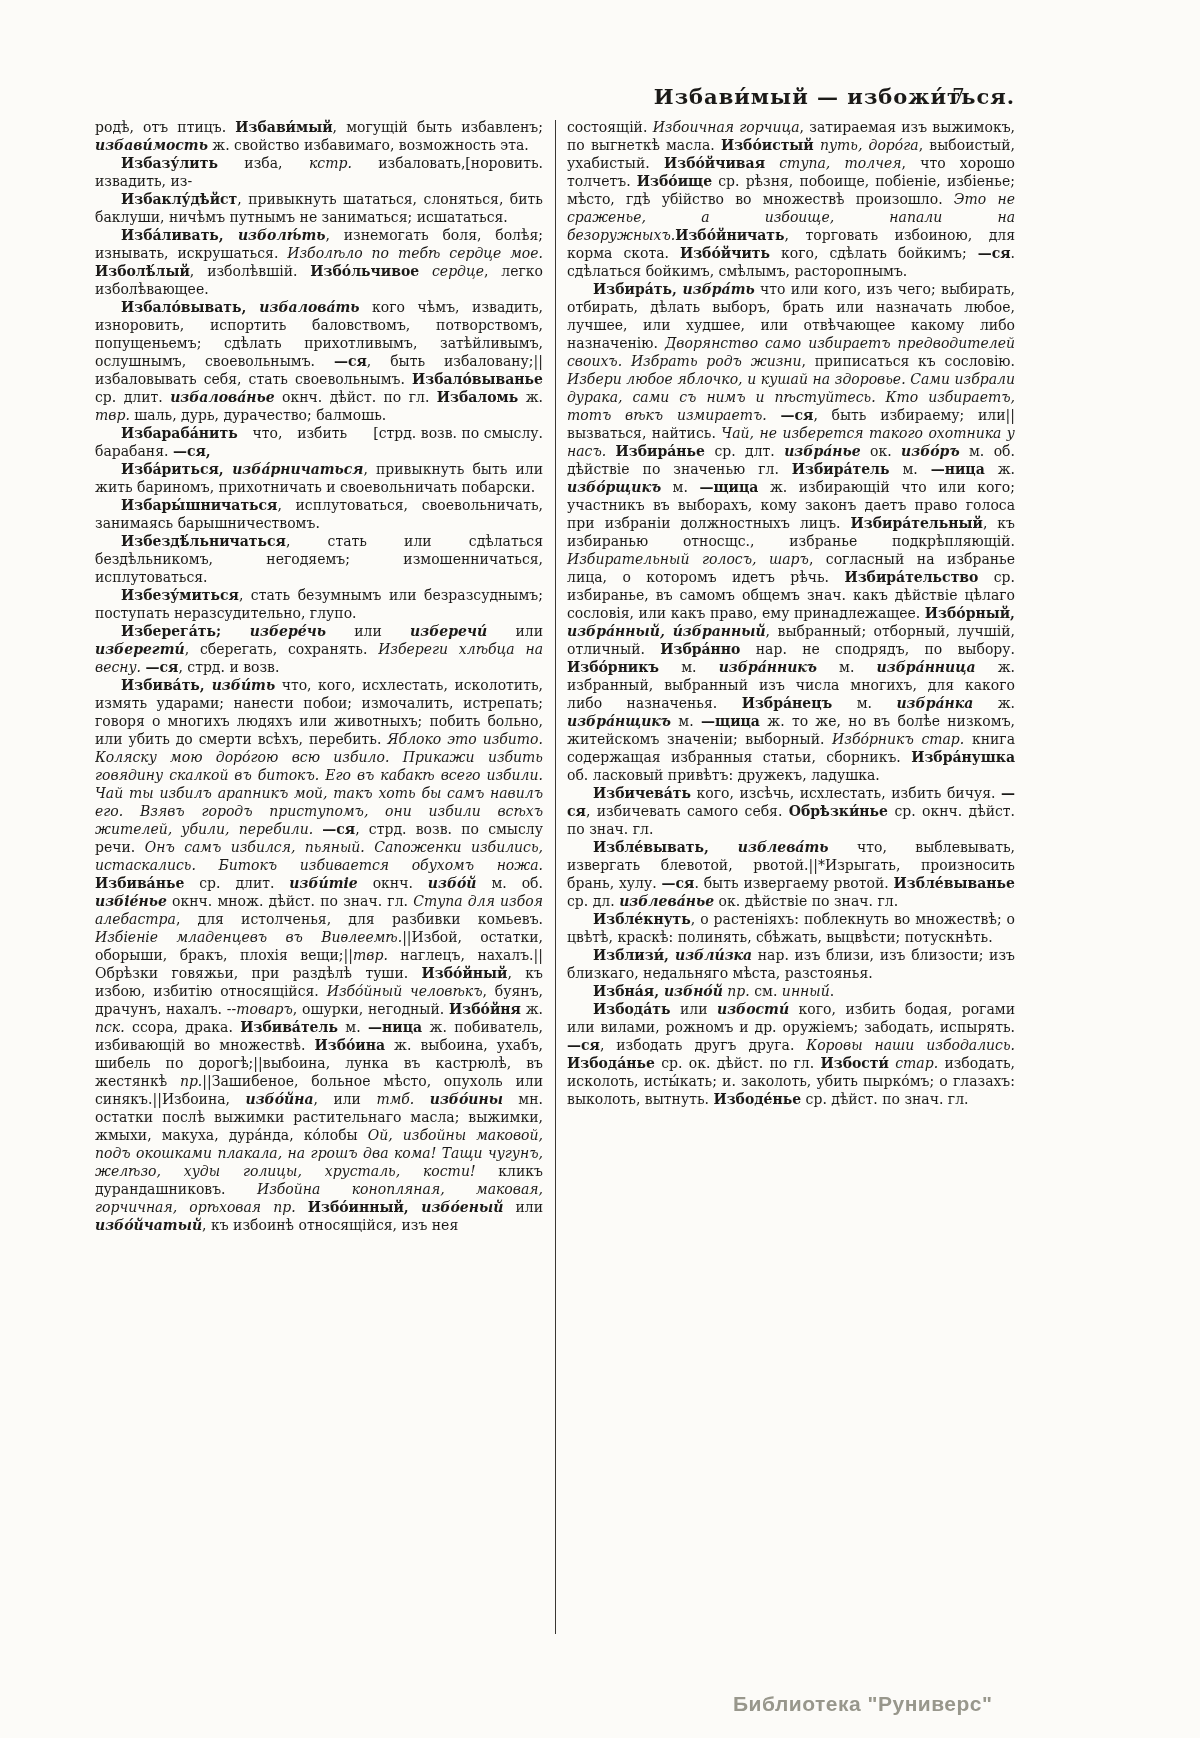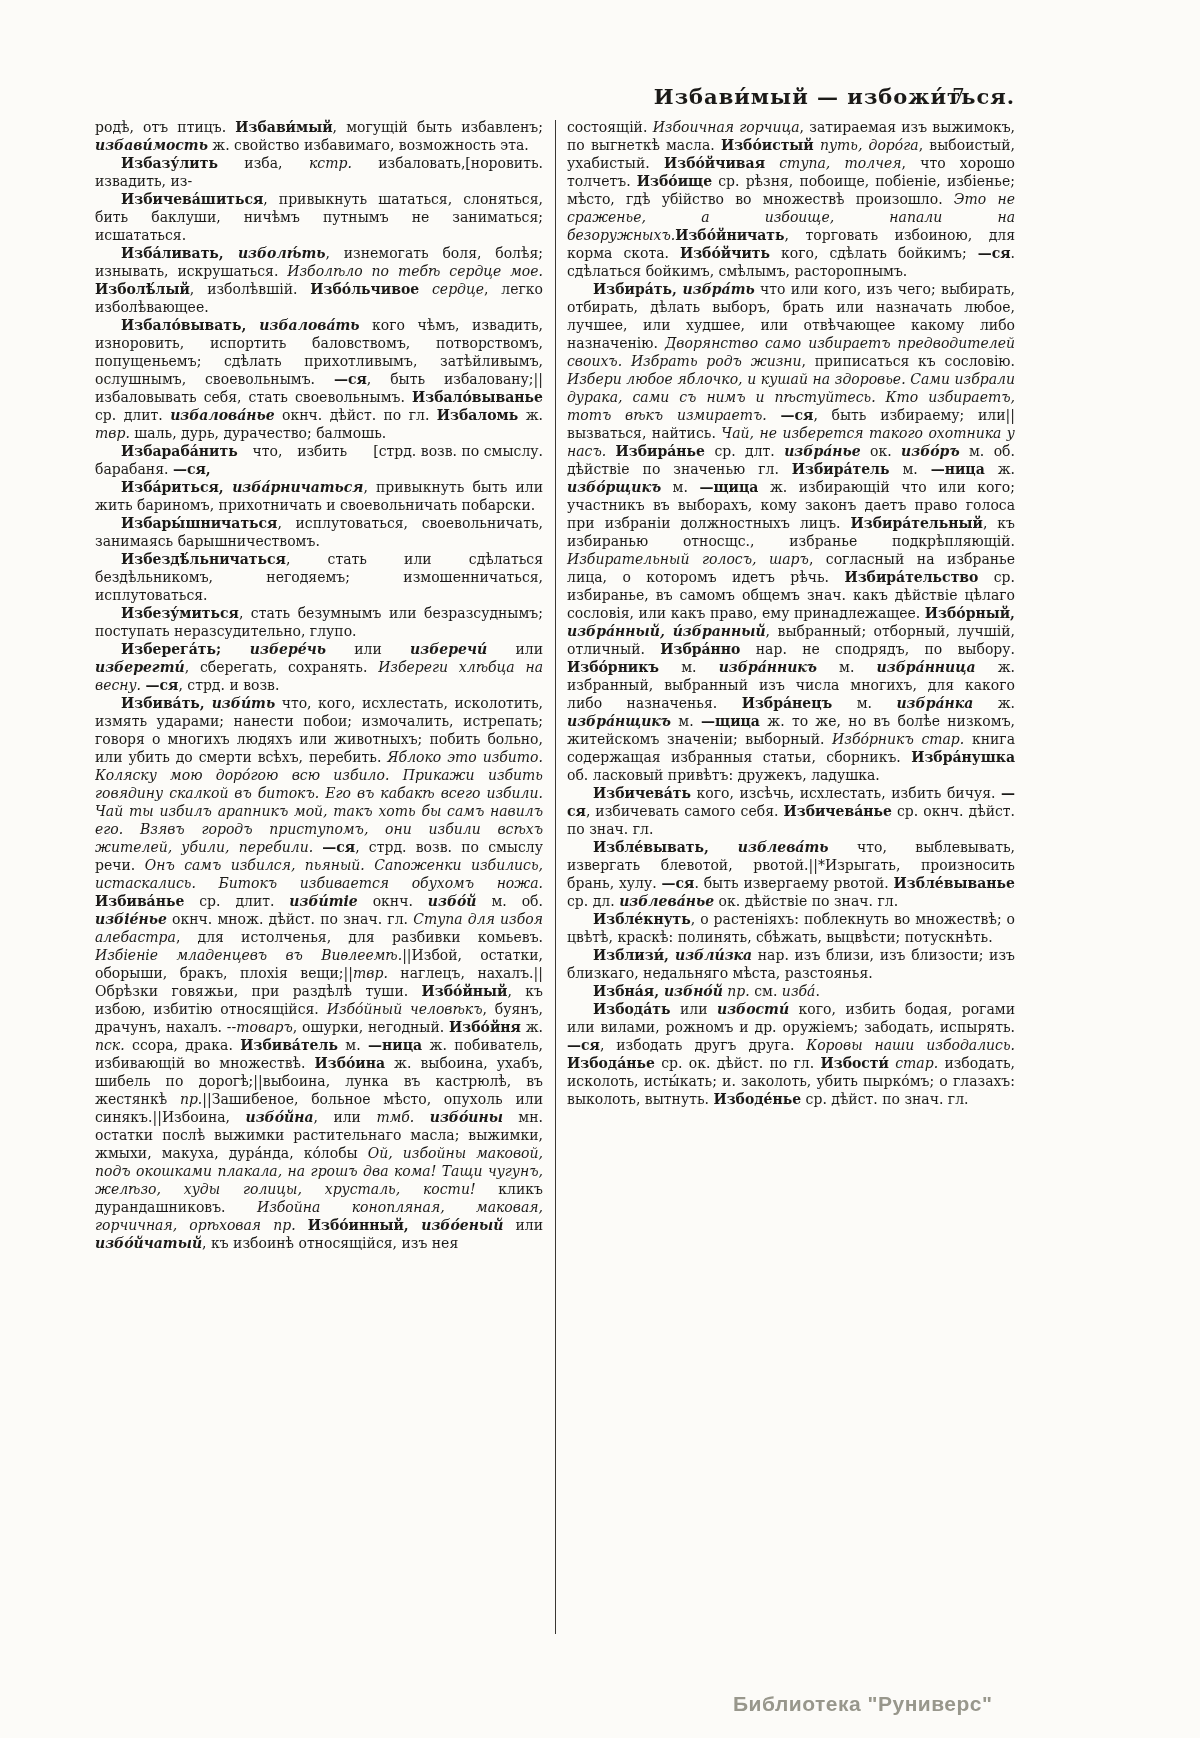--- a/index.html
+++ b/index.html
@@ -44,37 +44,37 @@
 
 <div class="sheet">
   <div class="running-head">
     <span>Избави́мый — избожи́ться.</span>
   </div>
   <div class="pagenum">7</div>
   <div class="textblock">
     <div class="col" id="col-left">
         <p class="entry noindent"><span class="seg-r">родѣ, отъ птицъ. </span><span class="seg-b">Избави́мый</span><span class="seg-r">, могущій быть избавленъ; </span><span class="seg-bi">избави́мость</span><span class="seg-r"> ж. свойство избавимаго, возможность эта. </span><span class="seg-fr">[норовить.</span></p>
         <p class="entry"><span class="seg-b">Избазу́лить</span><span class="seg-r"> изба, </span><span class="seg-i">кстр.</span><span class="seg-r"> избаловать, извадить, из-</span></p>
-        <p class="entry"><span class="seg-b">Избичева́шиться</span><span class="seg-r">, привыкнуть шататься, слоняться, бить баклуши, ничѣмъ путнымъ не заниматься; исшататься.</span></p>
+        <p class="entry"><span class="seg-b">Избаклу́дѣйст</span><span class="seg-r">, привыкнуть шататься, слоняться, бить баклуши, ничѣмъ путнымъ не заниматься; исшататься.</span></p>
         <p class="entry"><span class="seg-b">Изба́ливать, </span><span class="seg-bi">изболѣ́ть</span><span class="seg-r">, изнемогать боля, болѣя; изнывать, искрушаться. </span><span class="seg-i">Изболѣло по тебѣ сердце мое.</span><span class="seg-r"> </span><span class="seg-b">Изболѣ́лый</span><span class="seg-r">, изболѣвшій. </span><span class="seg-b">Избо́льчивое</span><span class="seg-r"> </span><span class="seg-i">сердце</span><span class="seg-r">, легко изболѣвающее.</span></p>
         <p class="entry"><span class="seg-b">Избало́вывать, </span><span class="seg-bi">избалова́ть</span><span class="seg-r"> кого чѣмъ, извадить, изноровить, испортить баловствомъ, потворствомъ, попущеньемъ; сдѣлать прихотливымъ, затѣйливымъ, ослушнымъ, своевольнымъ. </span><span class="seg-b">—ся</span><span class="seg-r">, быть избаловану;||избаловывать себя, стать своевольнымъ. </span><span class="seg-b">Избало́выванье</span><span class="seg-r"> ср. длит. </span><span class="seg-bi">избалова́нье</span><span class="seg-r"> окнч. дѣйст. по гл. </span><span class="seg-b">Избаломь</span><span class="seg-r"> ж. </span><span class="seg-i">твр.</span><span class="seg-r"> шаль, дурь, дурачество; балмошь. </span><span class="seg-fr">[стрд. возв. по смыслу.</span></p>
         <p class="entry"><span class="seg-b">Избараба́нить</span><span class="seg-r"> что, избить барабаня. </span><span class="seg-b">—ся,</span></p>
         <p class="entry"><span class="seg-b">Изба́риться, </span><span class="seg-bi">изба́рничаться</span><span class="seg-r">, привыкнуть быть или жить бариномъ, прихотничать и своевольничать побарски.</span></p>
         <p class="entry"><span class="seg-b">Избары́шничаться</span><span class="seg-r">, исплутоваться, своевольничать, занимаясь барышничествомъ.</span></p>
         <p class="entry"><span class="seg-b">Избездѣ́льничаться</span><span class="seg-r">, стать или сдѣлаться бездѣльникомъ, негодяемъ; измошенничаться, исплутоваться.</span></p>
         <p class="entry"><span class="seg-b">Избезу́миться</span><span class="seg-r">, стать безумнымъ или безразсуднымъ; поступать неразсудительно, глупо.</span></p>
         <p class="entry"><span class="seg-b">Изберега́ть; </span><span class="seg-bi">избере́чь</span><span class="seg-r"> или </span><span class="seg-bi">изберечи́</span><span class="seg-r"> или </span><span class="seg-bi">изберегти́</span><span class="seg-r">, сберегать, сохранять. </span><span class="seg-i">Избереги хлѣбца на весну.</span><span class="seg-r"> </span><span class="seg-b">—ся</span><span class="seg-r">, стрд. и возв.</span></p>
         <p class="entry"><span class="seg-b">Избива́ть, </span><span class="seg-bi">изби́ть</span><span class="seg-r"> что, кого, исхлестать, исколотить, измять ударами; нанести побои; измочалить, истрепать; говоря о многихъ людяхъ или животныхъ; побить больно, или убить до смерти всѣхъ, перебить. </span><span class="seg-i">Яблоко это избито. Коляску мою доро́гою всю избило. Прикажи избить говядину скалкой въ битокъ. Его въ кабакѣ всего избили. Чай ты избилъ арапникъ мой, такъ хоть бы самъ навилъ его. Взявъ городъ приступомъ, они избили всѣхъ жителей, убили, перебили.</span><span class="seg-r"> </span><span class="seg-b">—ся</span><span class="seg-r">, стрд. возв. по смыслу речи. </span><span class="seg-i">Онъ самъ избился, пьяный. Сапоженки избились, истаскались. Битокъ избивается обухомъ ножа.</span><span class="seg-r"> </span><span class="seg-b">Избива́нье</span><span class="seg-r"> ср. длит. </span><span class="seg-bi">изби́тіе</span><span class="seg-r"> окнч. </span><span class="seg-bi">избо́й</span><span class="seg-r"> м. об. </span><span class="seg-bi">избіе́нье</span><span class="seg-r"> окнч. множ. дѣйст. по знач. гл. </span><span class="seg-i">Ступа для избоя алебастра</span><span class="seg-r">, для истолченья, для разбивки комьевъ. </span><span class="seg-i">Избіеніе младенцевъ въ Виѳлеемѣ.</span><span class="seg-r">||Избой, остатки, оборыши, бракъ, плохія вещи;||</span><span class="seg-i">твр.</span><span class="seg-r"> наглецъ, нахалъ.||Обрѣзки говяжьи, при раздѣлѣ туши. </span><span class="seg-b">Избо́йный</span><span class="seg-r">, къ избою, избитію относящійся. </span><span class="seg-i">Избо́йный человѣкъ</span><span class="seg-r">, буянъ, драчунъ, нахалъ. --</span><span class="seg-i">товаръ</span><span class="seg-r">, ошурки, негодный. </span><span class="seg-b">Избо́йня</span><span class="seg-r"> ж. </span><span class="seg-i">пск.</span><span class="seg-r"> ссора, драка. </span><span class="seg-b">Избива́тель</span><span class="seg-r"> м. </span><span class="seg-b">—ница</span><span class="seg-r"> ж. побиватель, избивающій во множествѣ. </span><span class="seg-b">Избо́ина</span><span class="seg-r"> ж. выбоина, ухабъ, шибель по дорогѣ;||выбоина, лунка въ кастрюлѣ, въ жестянкѣ </span><span class="seg-i">пр.</span><span class="seg-r">||Зашибеное, больное мѣсто, опухоль или синякъ.||Избоина, </span><span class="seg-bi">избо́йна</span><span class="seg-r">, или </span><span class="seg-i">тмб.</span><span class="seg-r"> </span><span class="seg-bi">избо́ины</span><span class="seg-r"> мн. остатки послѣ выжимки растительнаго масла; выжимки, жмыхи, макуха, дура́нда, ко́лобы </span><span class="seg-i">Ой, избойны маковой, подъ окошками плакала, на грошъ два кома! Тащи чугунъ, желѣзо, худы голицы, хрусталь, кости!</span><span class="seg-r"> кликъ дурандашниковъ. </span><span class="seg-i">Избойна конопляная, маковая, горчичная, орѣховая</span><span class="seg-r"> </span><span class="seg-i">пр.</span><span class="seg-r"> </span><span class="seg-b">Избо́инный, </span><span class="seg-bi">избо́еный</span><span class="seg-r"> или </span><span class="seg-bi">избо́йчатый</span><span class="seg-r">, къ избоинѣ относящійся, изъ нея</span></p>
       </div>
     <div class="colrule"></div>
     <div class="col" id="col-right">
         <p class="entry noindent"><span class="seg-r">состоящій. </span><span class="seg-i">Избоичная горчица</span><span class="seg-r">, затираемая изъ выжимокъ, по выгнеткѣ масла. </span><span class="seg-b">Избо́истый</span><span class="seg-r"> </span><span class="seg-i">путь, доро́га</span><span class="seg-r">, выбоистый, ухабистый. </span><span class="seg-b">Избо́йчивая</span><span class="seg-r"> </span><span class="seg-i">ступа, толчея</span><span class="seg-r">, что хорошо толчетъ. </span><span class="seg-b">Избо́ище</span><span class="seg-r"> ср. рѣзня, побоище, побіеніе, избіенье; мѣсто, гдѣ убійство во множествѣ произошло. </span><span class="seg-i">Это не сраженье, а избоище, напали на безоружныхъ.</span><span class="seg-b">Избо́йничать</span><span class="seg-r">, торговать избоиною, для корма скота. </span><span class="seg-b">Избо́йчить</span><span class="seg-r"> кого, сдѣлать бойкимъ; </span><span class="seg-b">—ся</span><span class="seg-r">. сдѣлаться бойкимъ, смѣлымъ, расторопнымъ.</span></p>
         <p class="entry"><span class="seg-b">Избира́ть, </span><span class="seg-bi">избра́ть</span><span class="seg-r"> что или кого, изъ чего; выбирать, отбирать, дѣлать выборъ, брать или назначать любое, лучшее, или худшее, или отвѣчающее какому либо назначенію. </span><span class="seg-i">Дворянство само избираетъ предводителей своихъ. Избрать родъ жизни</span><span class="seg-r">, приписаться къ сословію. </span><span class="seg-i">Избери любое яблочко, и кушай на здоровье. Сами избрали дурака, сами съ нимъ и пѣстуйтесь. Кто избираетъ, тотъ вѣкъ измираетъ.</span><span class="seg-r"> </span><span class="seg-b">—ся</span><span class="seg-r">, быть избираему; или||вызваться, найтись. </span><span class="seg-i">Чай, не изберется такого охотника у насъ.</span><span class="seg-r"> </span><span class="seg-b">Избира́нье</span><span class="seg-r"> ср. длт. </span><span class="seg-bi">избра́нье</span><span class="seg-r"> ок. </span><span class="seg-bi">избо́ръ</span><span class="seg-r"> м. об. дѣйствіе по значенью гл. </span><span class="seg-b">Избира́тель</span><span class="seg-r"> м. </span><span class="seg-b">—ница</span><span class="seg-r"> ж. </span><span class="seg-bi">избо́рщикъ</span><span class="seg-r"> м. </span><span class="seg-b">—щица</span><span class="seg-r"> ж. избирающій что или кого; участникъ въ выборахъ, кому законъ даетъ право голоса при избраніи должностныхъ лицъ. </span><span class="seg-b">Избира́тельный</span><span class="seg-r">, къ избиранью относщс., избранье подкрѣпляющій. </span><span class="seg-i">Избирательный голосъ, шаръ</span><span class="seg-r">, согласный на избранье лица, о которомъ идетъ рѣчь. </span><span class="seg-b">Избира́тельство</span><span class="seg-r"> ср. избиранье, въ самомъ общемъ знач. какъ дѣйствіе цѣлаго сословія, или какъ право, ему принадлежащее. </span><span class="seg-b">Избо́рный, </span><span class="seg-bi">избра́нный, и́збранный</span><span class="seg-r">, выбранный; отборный, лучшій, отличный. </span><span class="seg-b">Избра́нно</span><span class="seg-r"> нар. не сподрядъ, по выбору. </span><span class="seg-b">Избо́рникъ</span><span class="seg-r"> м. </span><span class="seg-bi">избра́нникъ</span><span class="seg-r"> м. </span><span class="seg-bi">избра́нница</span><span class="seg-r"> ж. избранный, выбранный изъ числа многихъ, для какого либо назначенья. </span><span class="seg-b">Избра́нецъ</span><span class="seg-r"> м. </span><span class="seg-bi">избра́нка</span><span class="seg-r"> ж. </span><span class="seg-bi">избра́нщикъ</span><span class="seg-r"> м. </span><span class="seg-b">—щица</span><span class="seg-r"> ж. то же, но въ болѣе низкомъ, житейскомъ значеніи; выборный. </span><span class="seg-i">Избо́рникъ</span><span class="seg-r"> </span><span class="seg-i">стар.</span><span class="seg-r"> книга содержащая избранныя статьи, сборникъ. </span><span class="seg-b">Избра́нушка</span><span class="seg-r"> об. ласковый привѣтъ: дружекъ, ладушка.</span></p>
-        <p class="entry"><span class="seg-b">Избичева́ть</span><span class="seg-r"> кого, изсѣчь, исхлестать, избить бичуя. </span><span class="seg-b">—ся</span><span class="seg-r">, избичевать самого себя. </span><span class="seg-b">Избичева́нье</span><span class="seg-r"> ср. окнч. дѣйст. по знач. гл.</span></p>
+        <p class="entry"><span class="seg-b">Избичева́ть</span><span class="seg-r"> кого, изсѣчь, исхлестать, избить бичуя. </span><span class="seg-b">—ся</span><span class="seg-r">, избичевать самого себя. </span><span class="seg-b">Обрѣзки́нье</span><span class="seg-r"> ср. окнч. дѣйст. по знач. гл.</span></p>
         <p class="entry"><span class="seg-b">Избле́вывать, </span><span class="seg-bi">изблева́ть</span><span class="seg-r"> что, выблевывать, извергать блевотой, рвотой.||*Изрыгать, произносить брань, хулу. </span><span class="seg-b">—ся</span><span class="seg-r">. быть извергаему рвотой. </span><span class="seg-b">Избле́выванье</span><span class="seg-r"> ср. дл. </span><span class="seg-bi">изблева́нье</span><span class="seg-r"> ок. дѣйствіе по знач. гл.</span></p>
         <p class="entry"><span class="seg-b">Избле́кнуть</span><span class="seg-r">, о растеніяхъ: поблекнуть во множествѣ; о цвѣтѣ, краскѣ: полинять, сбѣжать, выцвѣсти; потускнѣть.</span></p>
         <p class="entry"><span class="seg-b">Изблизи́, </span><span class="seg-bi">избли́зка</span><span class="seg-r"> нар. изъ близи, изъ близости; изъ близкаго, недальняго мѣста, разстоянья.</span></p>
-        <p class="entry"><span class="seg-b">Избна́я, </span><span class="seg-bi">избно́й</span><span class="seg-r"> </span><span class="seg-i">пр.</span><span class="seg-r"> см. </span><span class="seg-i">изба́</span><span class="seg-r">.</span></p>
+        <p class="entry"><span class="seg-b">Избна́я, </span><span class="seg-bi">избно́й</span><span class="seg-r"> </span><span class="seg-i">пр.</span><span class="seg-r"> см. </span><span class="seg-i">инный́</span><span class="seg-r">.</span></p>
         <p class="entry"><span class="seg-b">Избода́ть</span><span class="seg-r"> или </span><span class="seg-bi">избости́</span><span class="seg-r"> кого, избить бодая, рогами или вилами, рожномъ и др. оружіемъ; забодать, испырять. </span><span class="seg-b">—ся</span><span class="seg-r">, избодать другъ друга. </span><span class="seg-i">Коровы наши избодались.</span><span class="seg-r"> </span><span class="seg-b">Избода́нье</span><span class="seg-r"> ср. ок. дѣйст. по гл. </span><span class="seg-b">Избости́</span><span class="seg-r"> </span><span class="seg-i">стар.</span><span class="seg-r"> избодать, исколоть, исты́кать; и. заколоть, убить пырко́мъ; о глазахъ: выколоть, вытнуть. </span><span class="seg-b">Избоде́нье</span><span class="seg-r"> ср. дѣйст. по знач. гл.</span></p>
       </div>
   </div>
   <div class="watermark">Библиотека "Руниверс"</div>
 </div>
 
 </body></html>

